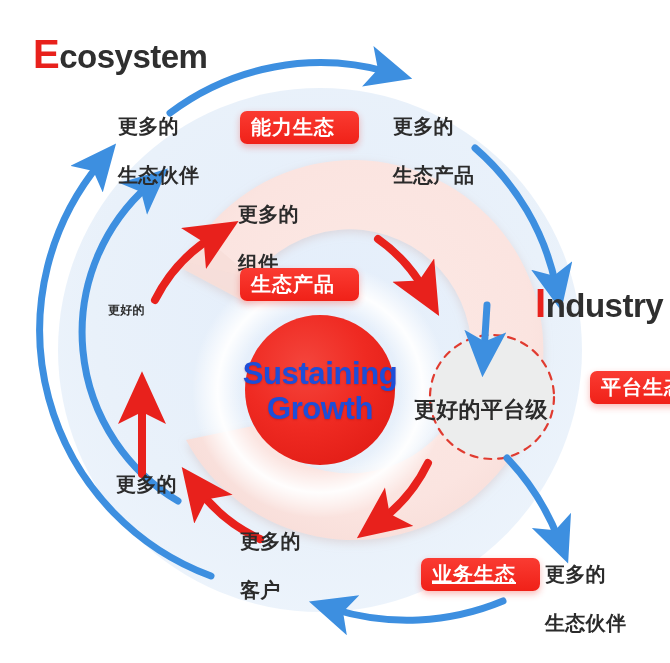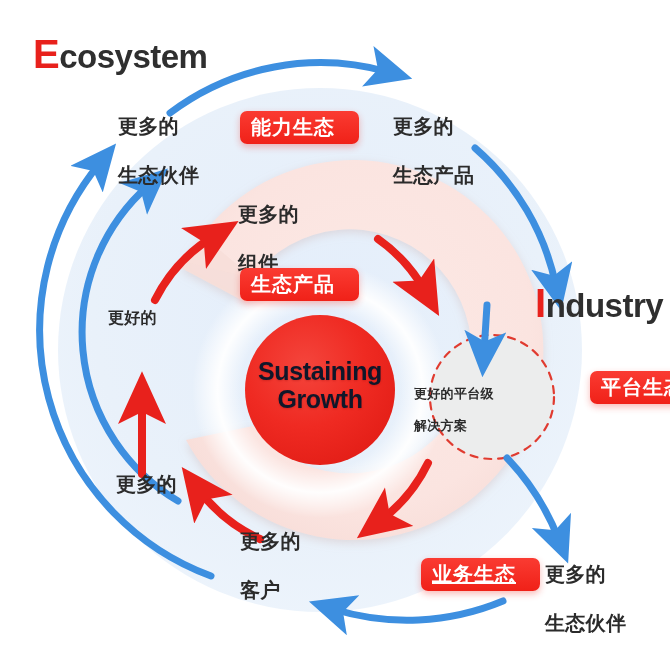--- a/index.html
+++ b/index.html
@@ -49,23 +49,23 @@
     box-shadow:0 3px 7px rgba(240,40,30,0.32);
     white-space:nowrap;
     line-height:1;
   }
 
   
   #center-text{
     position:absolute;
     width:200px;
     text-align:center;
-    color:#0f172a;
+    color:#1d4ed8;
     font-weight:800;
-    font-size:25px;
+    font-size:31px;
     line-height:1.12;
     letter-spacing:-0.4px;
     text-shadow:0 1px 2px rgba(150,10,10,.30);
   }
 </style>
 </head>
 <body>
 
 <div id="stage">
 
@@ -182,36 +182,35 @@
   <div class="lbl cn" style="left:545px;top:538px;width:110px;font-size:20px;">
     <div>更多的</div>
     <div>生态伙伴</div>
   </div>
 
   <div class="lbl cn" style="left:238px;top:178px;width:164px;font-size:20px;">
     <div>更多的</div>
     <div>组件</div>
   </div>
 
-  <div class="lbl cn" style="left:108px;top:288px;width:112px;font-size:16px;">
+  <div class="lbl cn" style="left:108px;top:288px;width:112px;font-size:12px;">
     <div>更好的</div>
   </div>
 
   <div class="lbl cn" style="left:116px;top:448px;width:112px;font-size:20px;">
     <div>更多的</div>
   </div>
 
   <div class="lbl cn" style="left:240px;top:505px;width:144px;font-size:20px;">
     <div>更多的</div>
     <div>客户</div>
   </div>
 
-  <div class="lbl cn" style="left:414px;top:370px;width:156px;font-size:13px;">
+  <div class="lbl cn" style="left:414px;top:370px;width:156px;font-size:22px;">
     <div>更好的平台级</div>
-    <div>解决方案</div>
   </div>
 
   <div class="badge" style="left:240px;top:111px;">能力生态</div>
   <div class="badge" style="left:240px;top:268px;">生态产品</div>
   <div class="badge" style="left:562px;top:371px;margin-left:28px;">平台生态</div>
   <div class="badge" style="left:421px;top:558px;text-decoration:underline;">业务生态</div>
 
 </div>
 
 </body></html>

